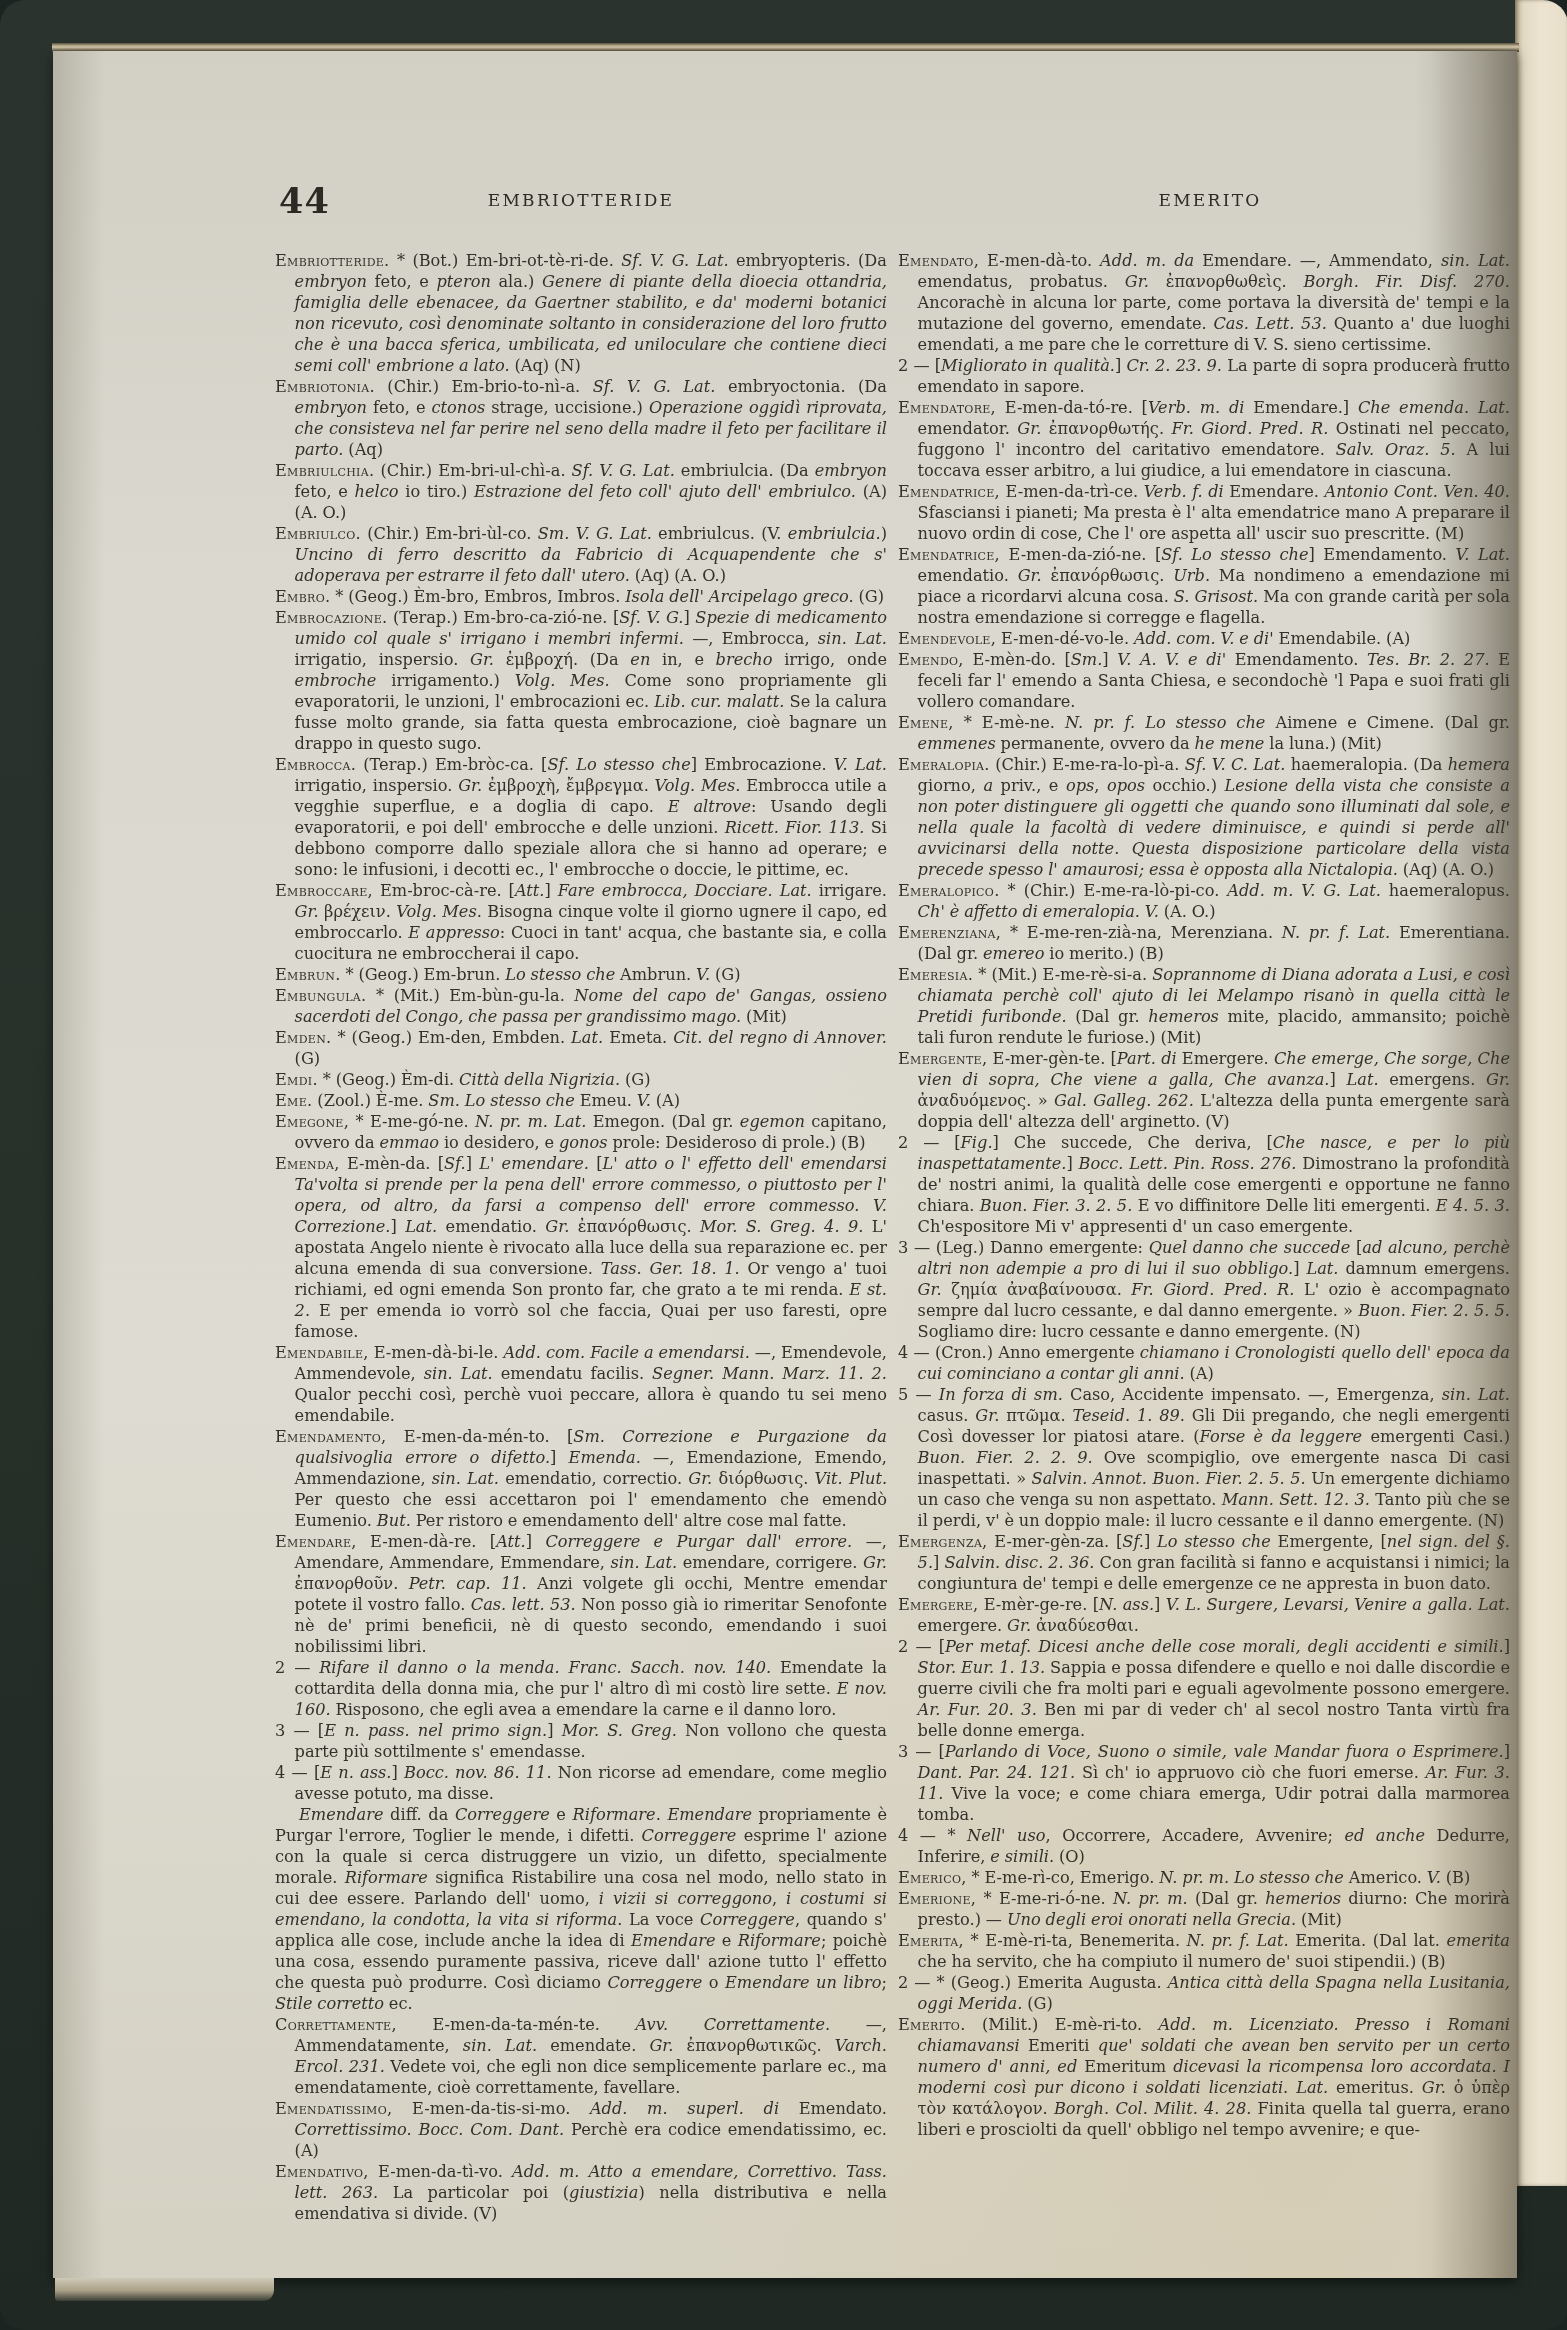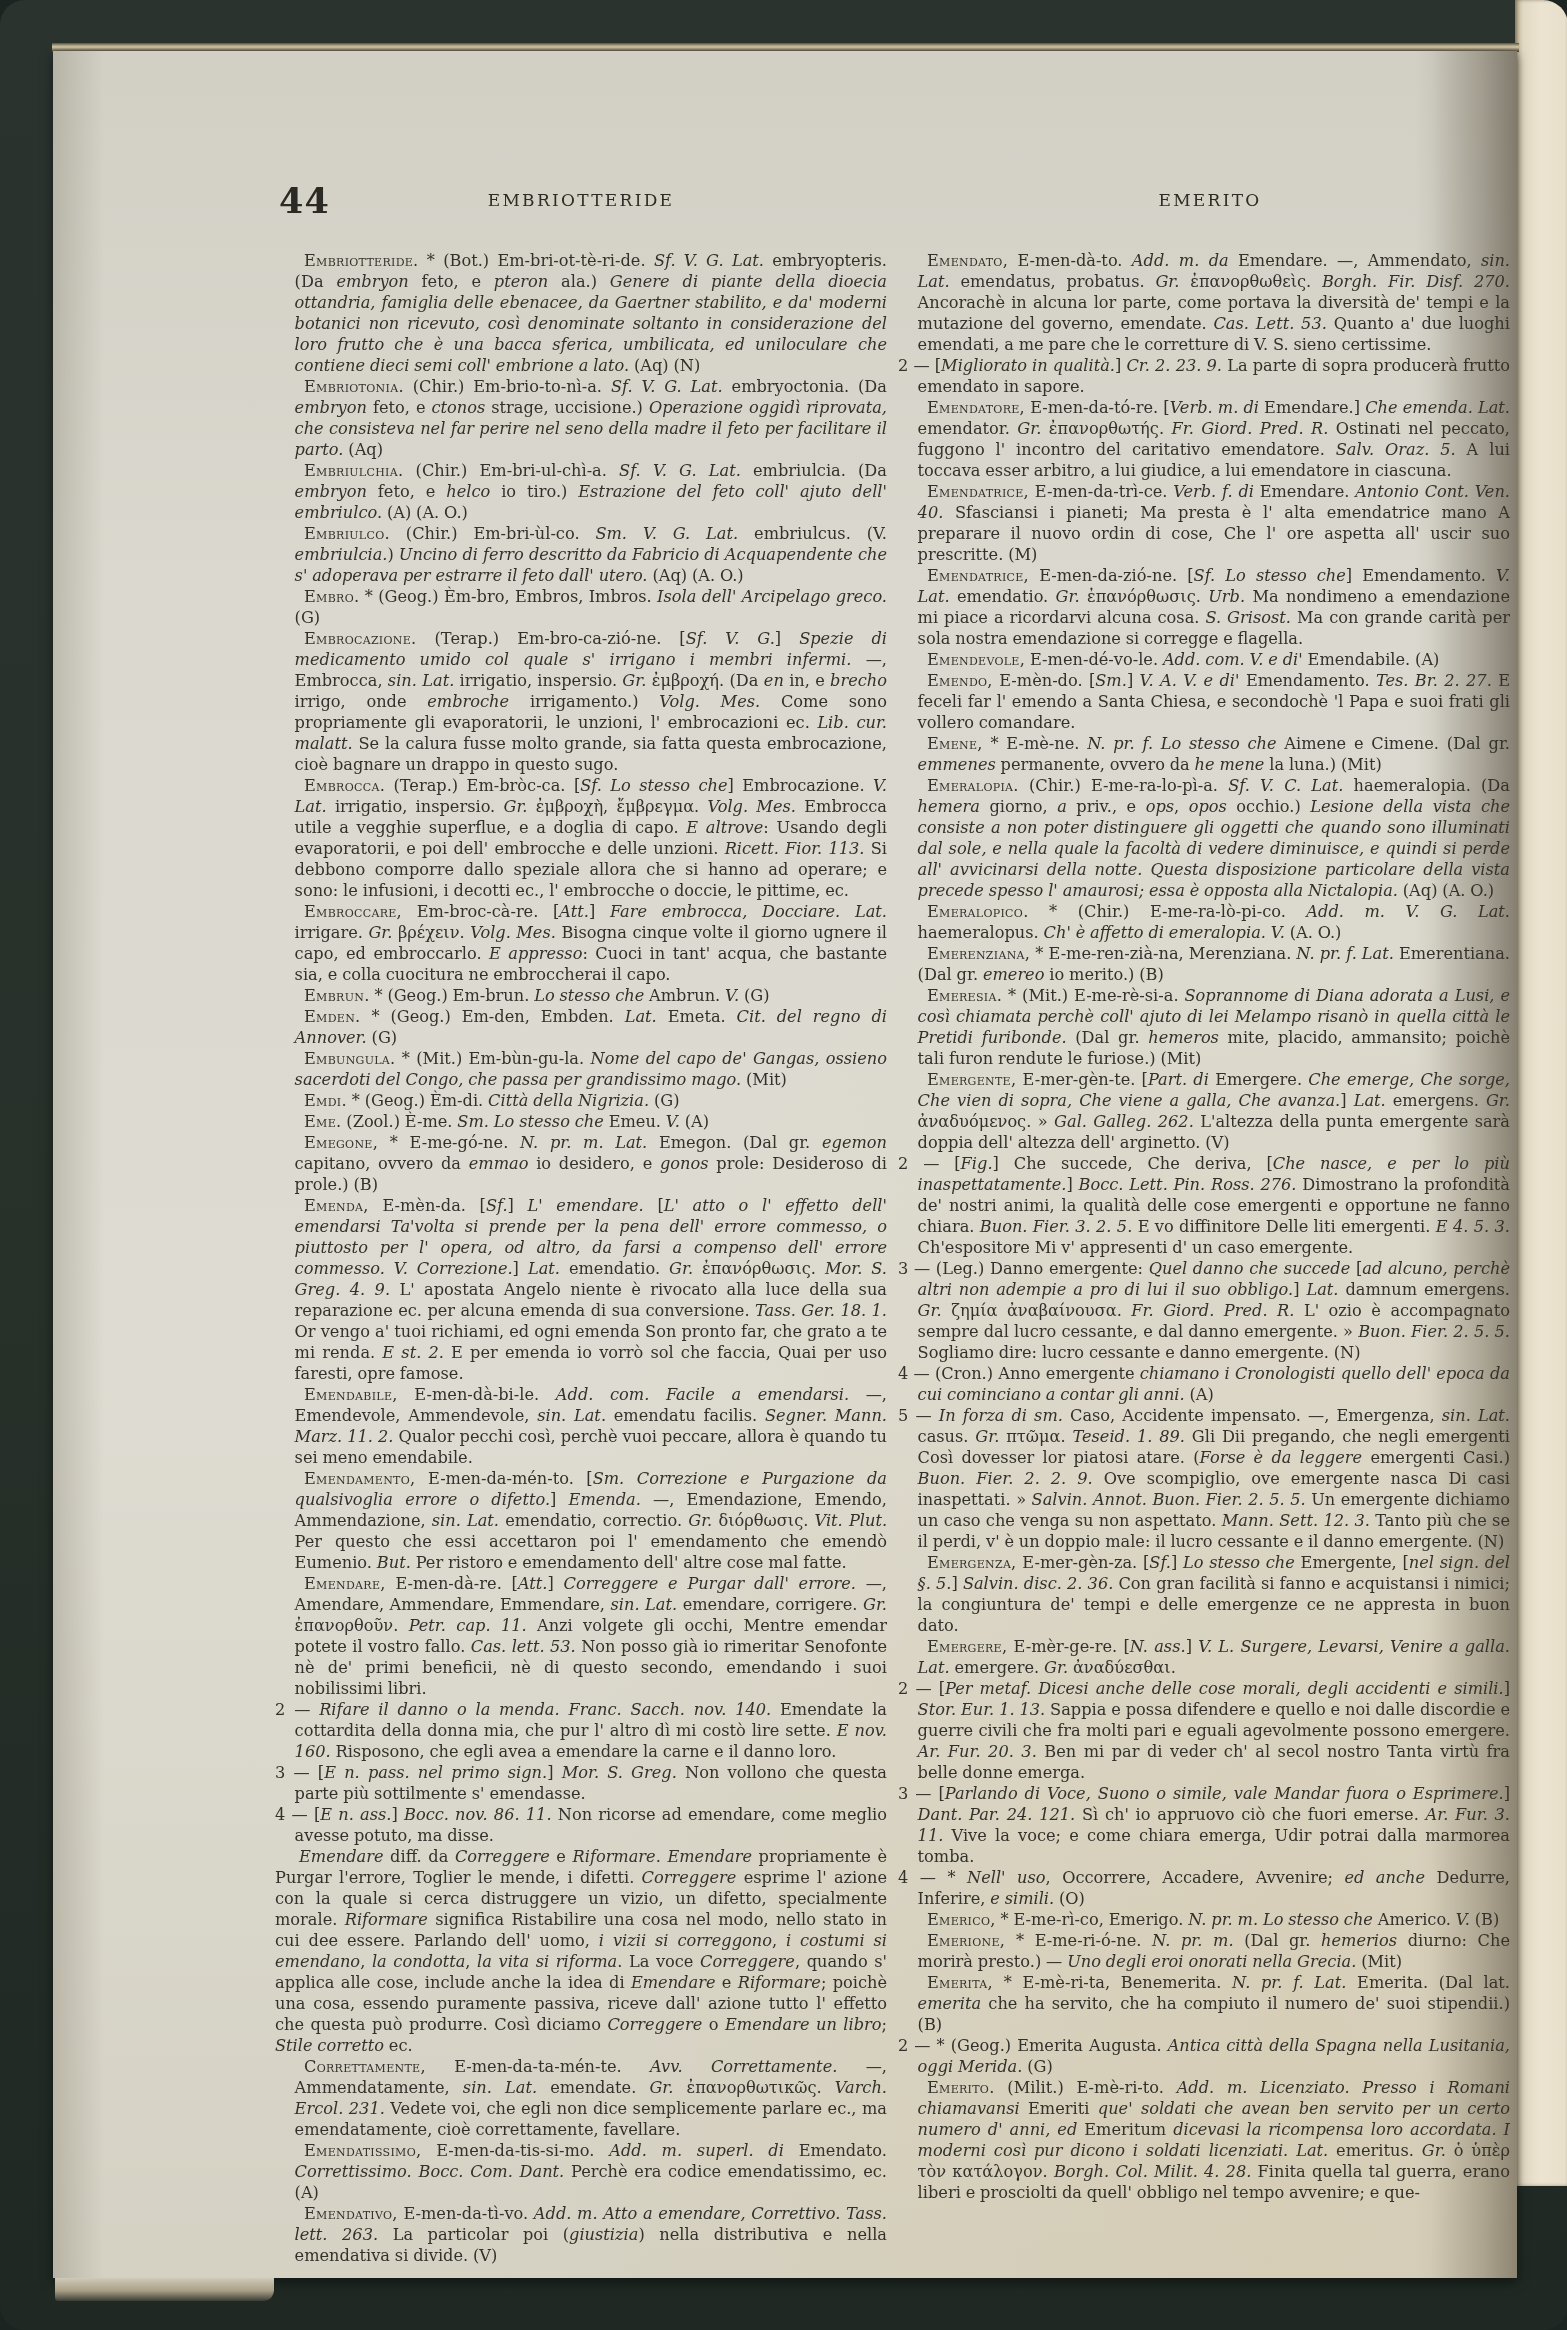--- a/index.html
+++ b/index.html
@@ -52,21 +52,21 @@
   .col-header.right { left:851px; }
   .column {
     position:absolute; top:199px; width:612px;
     font-size:16.2px; line-height:21px; color:#33312b;
     text-align:justify; hyphens:none; word-spacing:-0.3px;
   }
   .col-left  { left:222px; }
   .col-right { left:845px; }
   .para { margin:0; padding-left:19.6px; text-indent:-19.6px; }
   .para.cont { padding-left:0; text-indent:24px; }
-  .head { font-variant:small-caps; letter-spacing:0.3px;margin-left:29px; }
+  .head { font-variant:small-caps; letter-spacing:0.3px; }
   .num  { }
   .column i { font-style:italic; }
 </style>
 </head>
 <body>
 
 <div class="scene">
   <div class="facing-page"></div>
   <div class="top-edge"></div>
   <div class="page">
@@ -76,22 +76,22 @@
     <div class="column col-left">
         <p class="para"><span class="head">Embriotteride.</span> * (Bot.) Em-bri-ot-tè-ri-de. <i>Sf. V. G. Lat.</i> embryopteris. (Da <i>embryon</i> feto, e <i>pteron</i> ala.) <i>Genere di piante della dioecia ottandria, famiglia delle ebenacee, da Gaertner stabilito, e da' moderni botanici non ricevuto, così denominate soltanto in considerazione del loro frutto che è una bacca sferica, umbilicata, ed uniloculare che contiene dieci semi coll' embrione a lato.</i> (Aq) (N)</p>
         <p class="para"><span class="head">Embriotonia.</span> (Chir.) Em-brio-to-nì-a. <i>Sf. V. G. Lat.</i> embryoctonia. (Da <i>embryon</i> feto, e <i>ctonos</i> strage, uccisione.) <i>Operazione oggidì riprovata, che consisteva nel far perire nel seno della madre il feto per facilitare il parto.</i> (Aq)</p>
         <p class="para"><span class="head">Embriulchia.</span> (Chir.) Em-bri-ul-chì-a. <i>Sf. V. G. Lat.</i> embriulcia. (Da <i>embryon</i> feto, e <i>helco</i> io tiro.) <i>Estrazione del feto coll' ajuto dell' embriulco.</i> (A) (A. O.)</p>
         <p class="para"><span class="head">Embriulco.</span> (Chir.) Em-bri-ùl-co. <i>Sm. V. G. Lat.</i> embriulcus. (V. <i>embriulcia.</i>) <i>Uncino di ferro descritto da Fabricio di Acquapendente che s' adoperava per estrarre il feto dall' utero.</i> (Aq) (A. O.)</p>
         <p class="para"><span class="head">Embro.</span> * (Geog.) Èm-bro, Embros, Imbros. <i>Isola dell' Arcipelago greco.</i> (G)</p>
         <p class="para"><span class="head">Embrocazione.</span> (Terap.) Em-bro-ca-zió-ne. [<i>Sf. V. G.</i>] <i>Spezie di medicamento umido col quale s' irrigano i membri infermi.</i> —, Embrocca, <i>sin. Lat.</i> irrigatio, inspersio. <i>Gr.</i> ἐμβροχή. (Da <i>en</i> in, e <i>brecho</i> irrigo, onde <i>embroche</i> irrigamento.) <i>Volg. Mes.</i> Come sono propriamente gli evaporatorii, le unzioni, l' embrocazioni ec. <i>Lib. cur. malatt.</i> Se la calura fusse molto grande, sia fatta questa embrocazione, cioè bagnare un drappo in questo sugo.</p>
         <p class="para"><span class="head">Embrocca.</span> (Terap.) Em-bròc-ca. [<i>Sf. Lo stesso che</i>] Embrocazione. <i>V. Lat.</i> irrigatio, inspersio. <i>Gr.</i> ἐμβροχὴ, ἔμβρεγμα. <i>Volg. Mes.</i> Embrocca utile a vegghie superflue, e a doglia di capo. <i>E altrove</i>: Usando degli evaporatorii, e poi dell' embrocche e delle unzioni. <i>Ricett. Fior. 113.</i> Si debbono comporre dallo speziale allora che si hanno ad operare; e sono: le infusioni, i decotti ec., l' embrocche o doccie, le pittime, ec.</p>
         <p class="para"><span class="head">Embroccare,</span> Em-broc-cà-re. [<i>Att.</i>] <i>Fare embrocca, Docciare.</i> <i>Lat.</i> irrigare. <i>Gr.</i> βρέχειν. <i>Volg. Mes.</i> Bisogna cinque volte il giorno ugnere il capo, ed embroccarlo. <i>E appresso</i>: Cuoci in tant' acqua, che bastante sia, e colla cuocitura ne embroccherai il capo.</p>
         <p class="para"><span class="head">Embrun.</span> * (Geog.) Em-brun. <i>Lo stesso che</i> Ambrun. <i>V.</i> (G)</p>
+        <p class="para"><span class="head">Embungula.</span> * (Mit.) Em-bùn-gu-la. <i>Nome del capo de' Gangas, ossieno sacerdoti del Congo, che passa per grandissimo mago.</i> (Mit)</p>
         <p class="para"><span class="head">Emden.</span> * (Geog.) Em-den, Embden. <i>Lat.</i> Emeta. <i>Cit. del regno di Annover.</i> (G)</p>
-        <p class="para"><span class="head">Embungula.</span> * (Mit.) Em-bùn-gu-la. <i>Nome del capo de' Gangas, ossieno sacerdoti del Congo, che passa per grandissimo mago.</i> (Mit)</p>
         <p class="para"><span class="head">Emdi.</span> * (Geog.) Èm-di. <i>Città della Nigrizia.</i> (G)</p>
         <p class="para"><span class="head">Eme.</span> (Zool.) È-me. <i>Sm. Lo stesso che</i> Emeu. <i>V.</i> (A)</p>
         <p class="para"><span class="head">Emegone,</span> * E-me-gó-ne. <i>N. pr. m. Lat.</i> Emegon. (Dal gr. <i>egemon</i> capitano, ovvero da <i>emmao</i> io desidero, e <i>gonos</i> prole: Desideroso di prole.) (B)</p>
         <p class="para"><span class="head">Emenda,</span> E-mèn-da. [<i>Sf.</i>] <i>L' emendare.</i> [<i>L' atto o l' effetto dell' emendarsi Ta'volta si prende per la pena dell' errore commesso, o piuttosto per l' opera, od altro, da farsi a compenso dell' errore commesso. V. Correzione.</i>] <i>Lat.</i> emendatio. <i>Gr.</i> ἐπανόρθωσις. <i>Mor. S. Greg. 4. 9.</i> L' apostata Angelo niente è rivocato alla luce della sua reparazione ec. per alcuna emenda di sua conversione. <i>Tass. Ger. 18. 1.</i> Or vengo a' tuoi richiami, ed ogni emenda Son pronto far, che grato a te mi renda. <i>E st. 2.</i> E per emenda io vorrò sol che faccia, Quai per uso faresti, opre famose.</p>
         <p class="para"><span class="head">Emendabile,</span> E-men-dà-bi-le. <i>Add. com. Facile a emendarsi.</i> —, Emendevole, Ammendevole, <i>sin. Lat.</i> emendatu facilis. <i>Segner. Mann. Marz. 11. 2.</i> Qualor pecchi così, perchè vuoi peccare, allora è quando tu sei meno emendabile.</p>
         <p class="para"><span class="head">Emendamento,</span> E-men-da-mén-to. [<i>Sm. Correzione e Purgazione da qualsivoglia errore o difetto.</i>] <i>Emenda.</i> —, Emendazione, Emendo, Ammendazione, <i>sin. Lat.</i> emendatio, correctio. <i>Gr.</i> διόρθωσις. <i>Vit. Plut.</i> Per questo che essi accettaron poi l' emendamento che emendò Eumenio. <i>But.</i> Per ristoro e emendamento dell' altre cose mal fatte.</p>
         <p class="para"><span class="head">Emendare,</span> E-men-dà-re. [<i>Att.</i>] <i>Correggere e Purgar dall' errore.</i> —, Amendare, Ammendare, Emmendare, <i>sin. Lat.</i> emendare, corrigere. <i>Gr.</i> ἐπανορθοῦν. <i>Petr. cap. 11.</i> Anzi volgete gli occhi, Mentre emendar potete il vostro fallo. <i>Cas. lett. 53.</i> Non posso già io rimeritar Senofonte nè de' primi beneficii, nè di questo secondo, emendando i suoi nobilissimi libri.</p>
         <p class="para"><span class="num">2 </span>— <i>Rifare il danno o la menda.</i> <i>Franc. Sacch. nov. 140.</i> Emendate la cottardita della donna mia, che pur l' altro dì mi costò lire sette. <i>E nov. 160.</i> Risposono, che egli avea a emendare la carne e il danno loro.</p>
         <p class="para"><span class="num">3 </span>— [<i>E n. pass. nel primo sign.</i>] <i>Mor. S. Greg.</i> Non vollono che questa parte più sottilmente s' emendasse.</p>
         <p class="para"><span class="num">4 </span>— [<i>E n. ass.</i>] <i>Bocc. nov. 86. 11.</i> Non ricorse ad emendare, come meglio avesse potuto, ma disse.</p>

